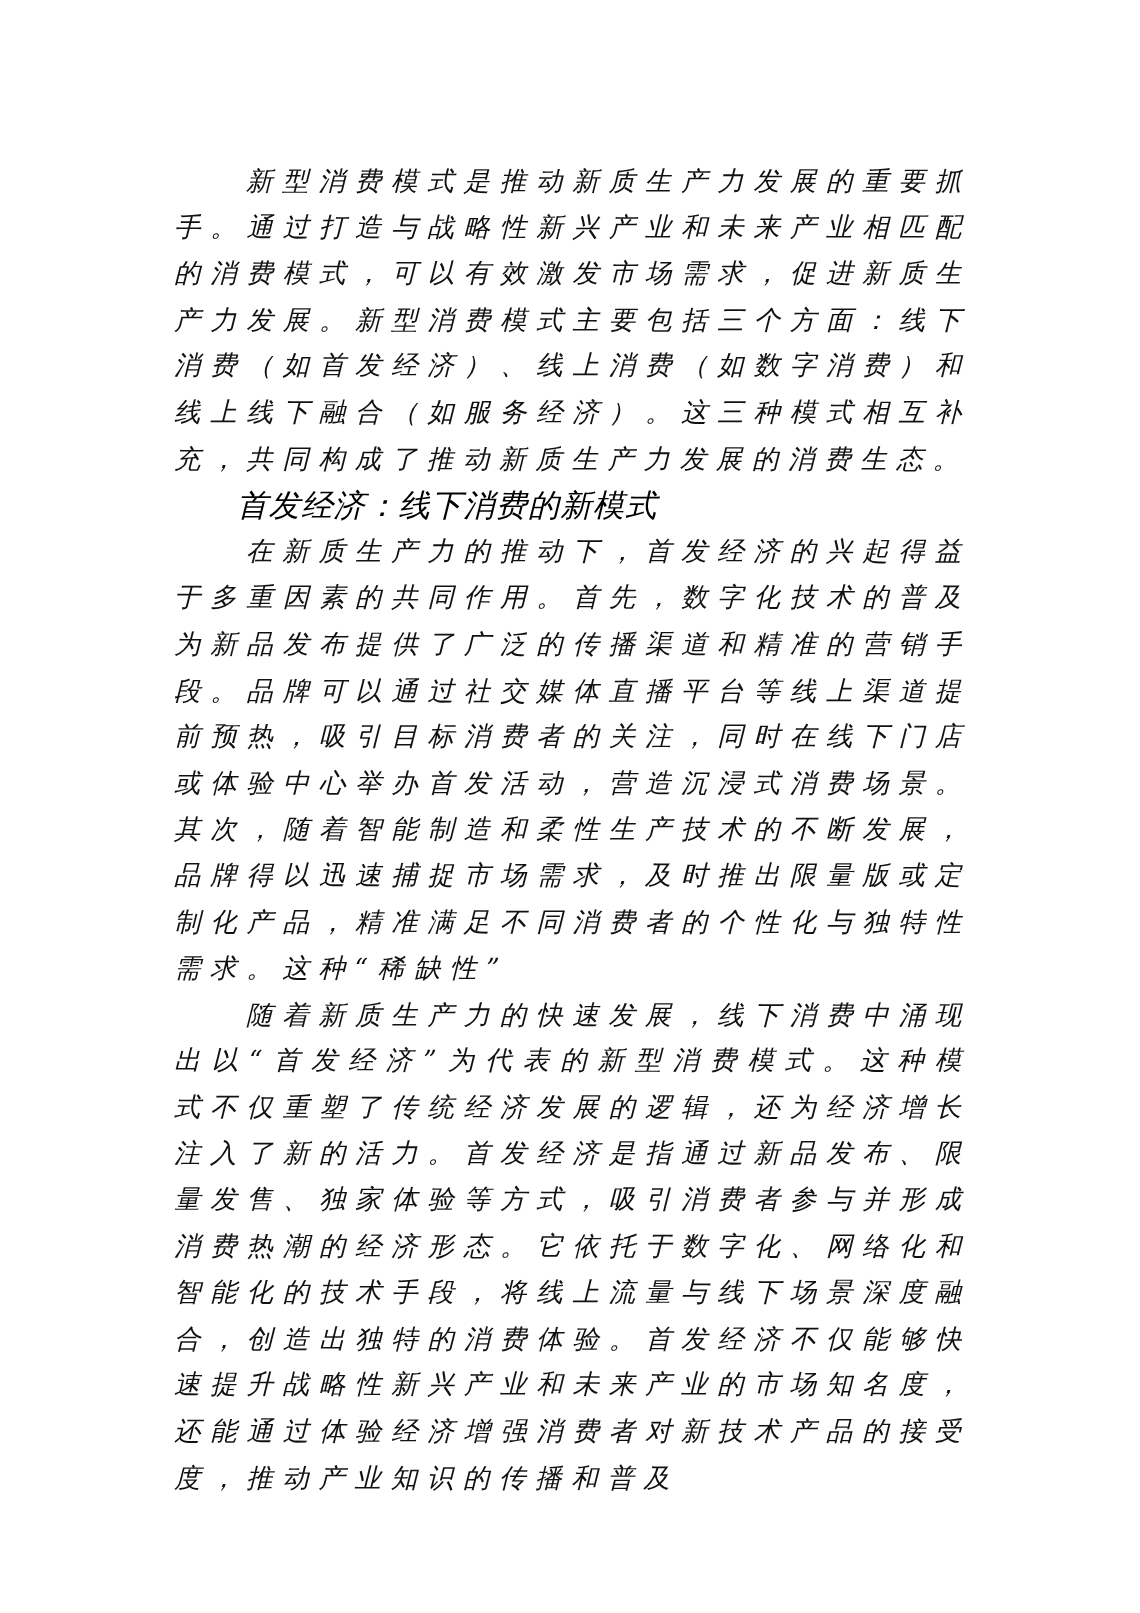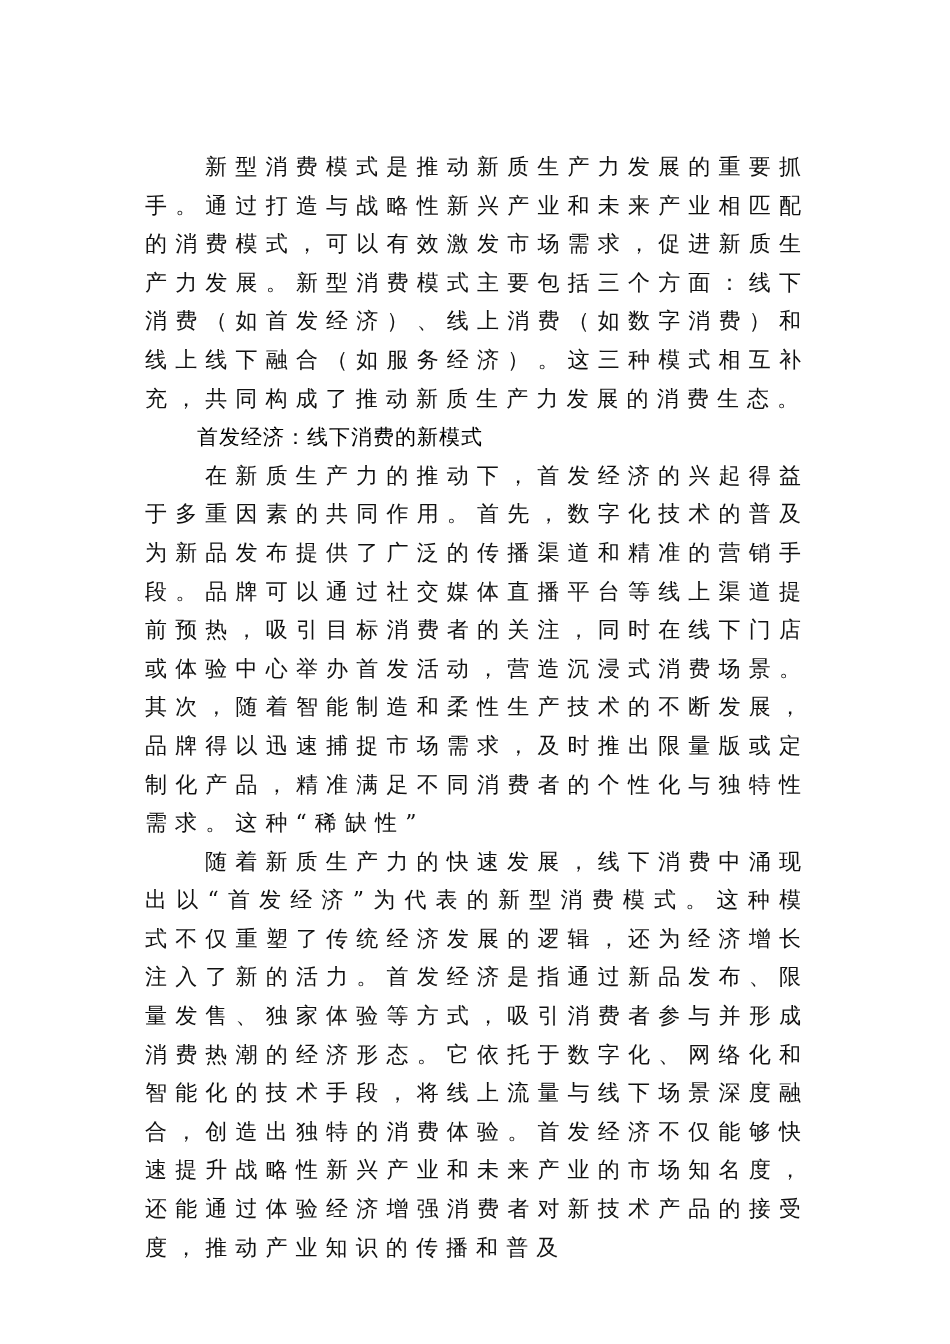--- a/index.html
+++ b/index.html
@@ -1,40 +1,41 @@
 <!DOCTYPE html>
 <html><head>
   <meta charset="utf-8">
   <style>
     html, body { margin: 0; padding: 0; background: #ffffff; }
     body { width: 950px; height: 1344px; position: relative; overflow: hidden; }
     .page {
       position: absolute;
       left: 145px;
-      top: 148px;
+      top: 133px;
       width: 664px;
       font-family: "DejaVu Serif", "Liberation Serif", serif;
       color: #111111;
       font-size: 22px;
       line-height: 38.6px;
       letter-spacing: 8.1px;
+      font-style: italic;
     }
     .para {
       margin: 0;
       text-indent: 60px;
       text-align: justify;
       text-align-last: left;
       word-break: break-all;
     }
     .heading {
       margin: 0;
       text-indent: 52px;
       font-family: "DejaVu Sans", "Liberation Sans", sans-serif;
       font-weight: normal;
-      font-size: 21px;
+      font-size: 26px;
       letter-spacing: 1px;
       color: #000000;
     }
   </style>
 </head>
 <body>
 
 <div class="page">
   <p class="para">新型消费模式是推动新质生产力发展的重要抓手。通过打造与战略性新兴产业和未来产业相匹配的消费模式，可以有效激发市场需求，促进新质生产力发展。新型消费模式主要包括三个方面：线下消费（如首发经济）、线上消费（如数字消费）和线上线下融合（如服务经济）。这三种模式相互补充，共同构成了推动新质生产力发展的消费生态。</p>
   <h2 class="heading">首发经济：线下消费的新模式</h2>

